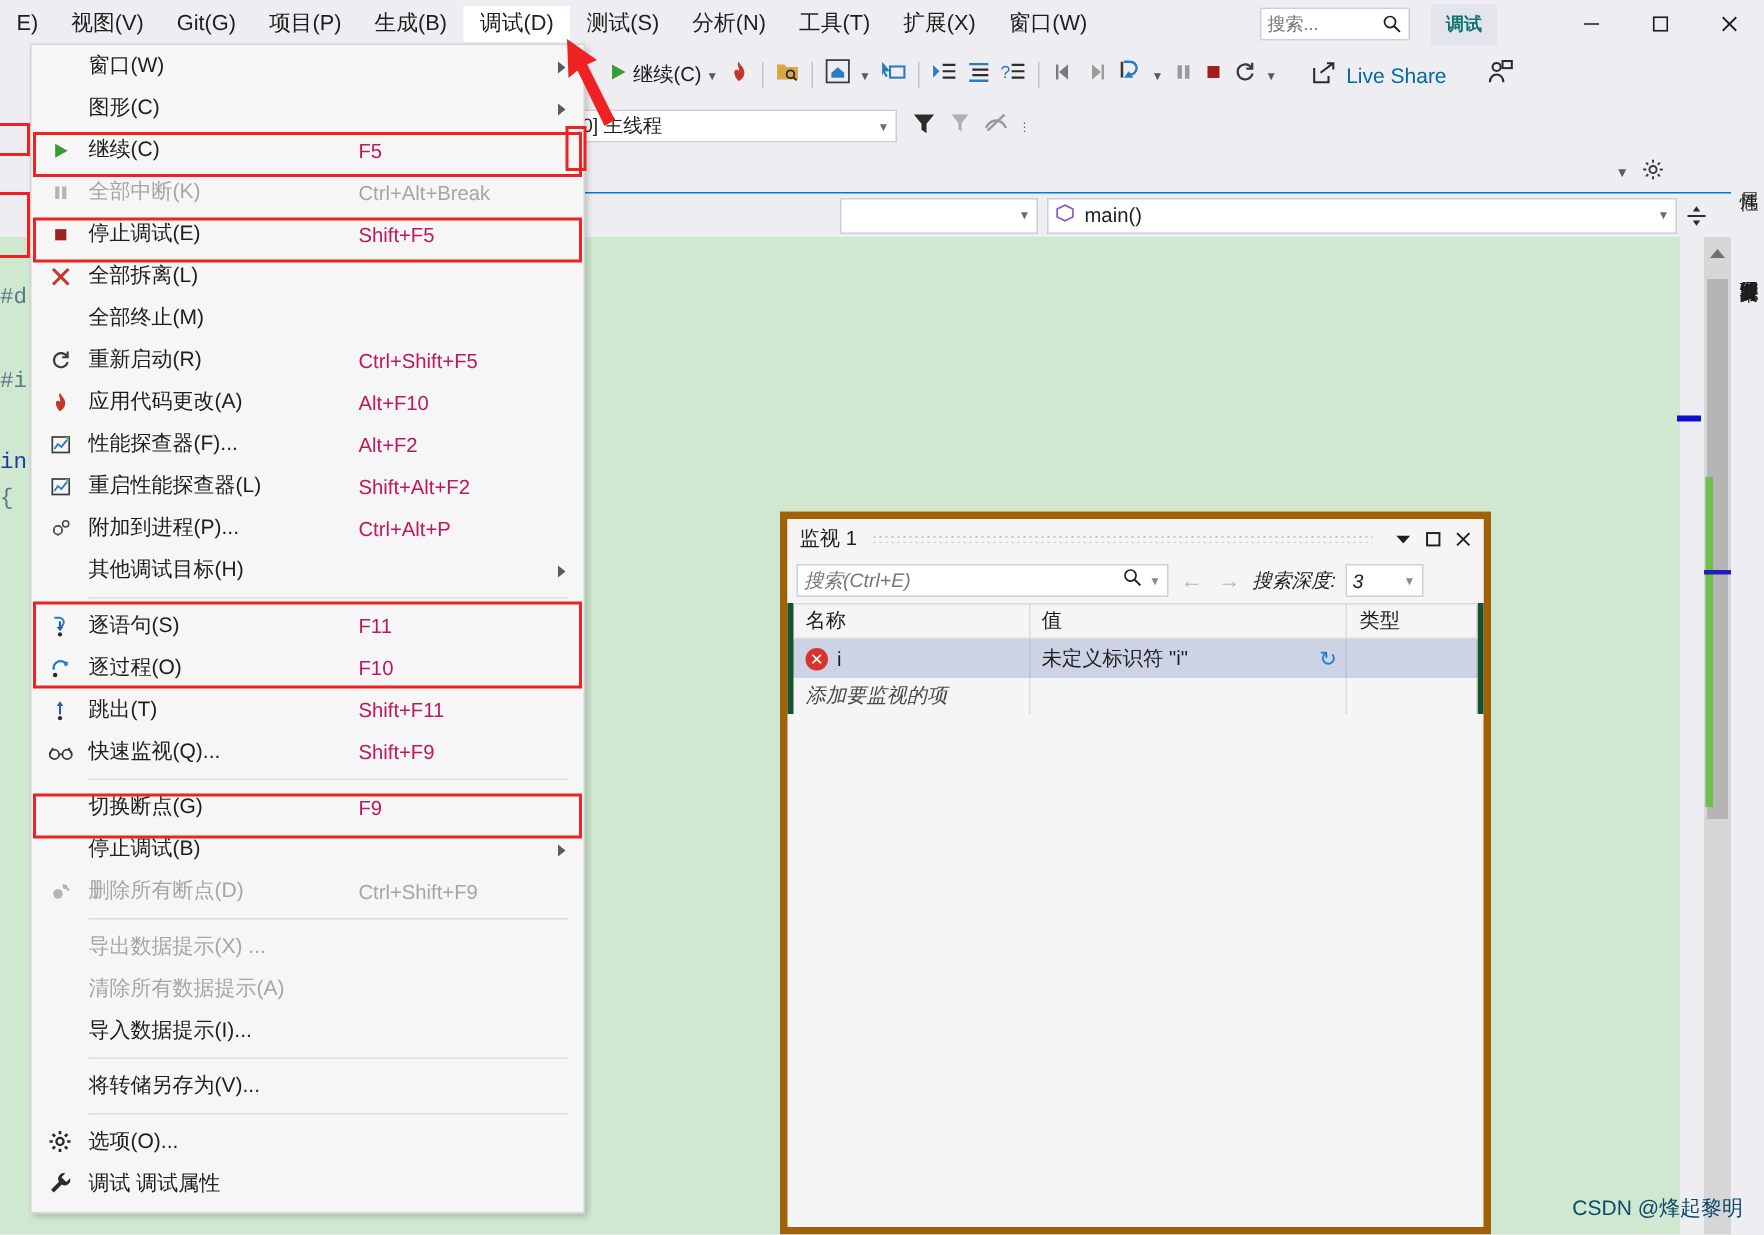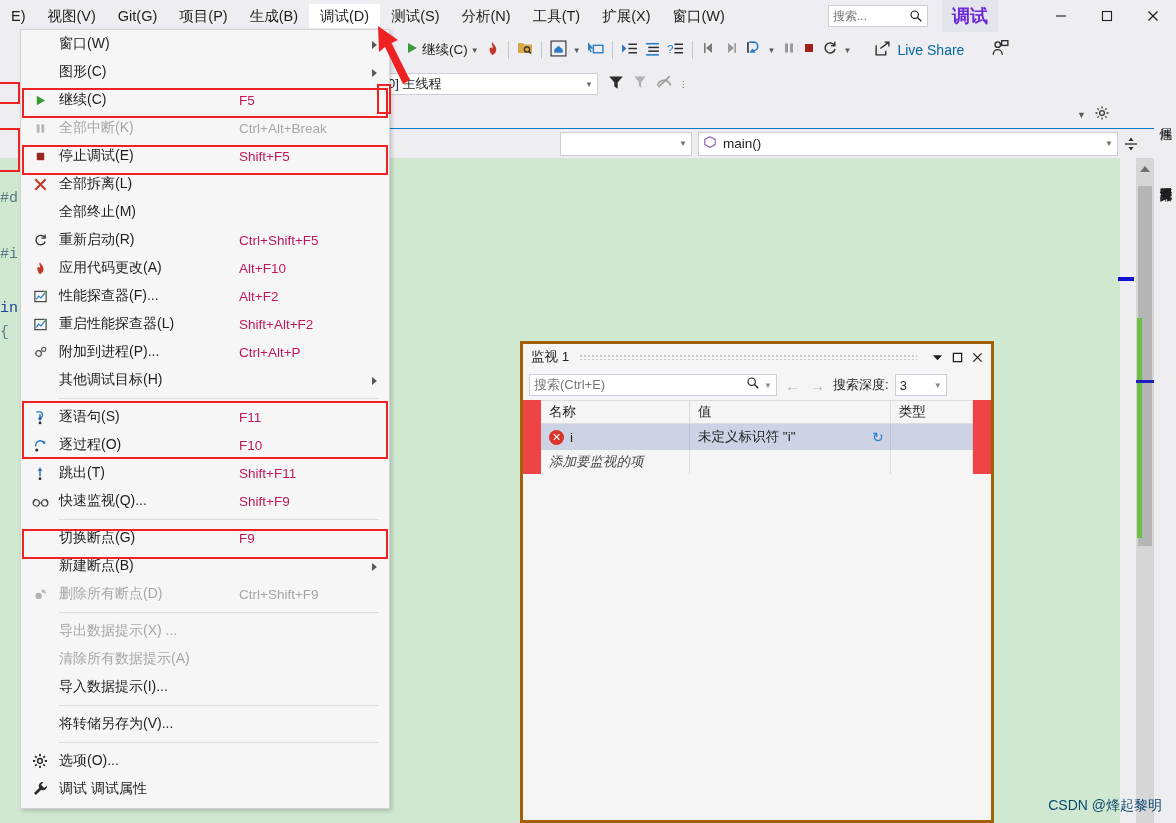--- a/index.html
+++ b/index.html
@@ -26,21 +26,21 @@
 
   .search-box {
     width: 100px; height: 22px; background: #ffffff;
     border: 1px solid #cccedb; display: flex; align-items: center;
     padding: 0 4px; margin-right: 14px;
   }
   .search-box .ph { font-size: 12px; color: #757575; flex: 1; }
   .search-box .mag { width: 14px; height: 14px; }
 
   .titlechip {
-    font-size: 18px; color: #6d28d9; background: #e4e4ec;
+    font-size: 12px; color: #0f766e; background: #e4e4ec;
     padding: 5px 10px; font-weight: bold; margin-right: 40px;
   }
   .wbtn {
     width: 46px; height: 30px; display: flex; align-items: center;
     justify-content: center; color: #1e1e1e;
   }
   .wbtn svg { display: block; }
 
   
   .toolbar {
@@ -147,55 +147,55 @@
   .rail-tab {
     position: absolute; left: 2px; width: 18px;
     writing-mode: vertical-rl; text-orientation: upright;
     font-size: 12.5px; color: #1e1e1e; letter-spacing: 0px;
     white-space: nowrap;
   }
 
   
   .watch-panel {
     position: absolute; left: 520px; top: 341px; width: 474px; height: 482px;
-    background: #f5f5f5; border: 3px solid #a16207;
+    background: #f5f5f5; border: 5px solid #a16207;
   }
   .watch-title {
     position: relative; height: 26px; background: #f5f5f5;
     display: flex; align-items: center; padding: 0 4px 0 8px;
   }
   .watch-title .t { font-size: 13.5px; color: #1e1e1e; white-space: nowrap; }
   .watch-title .dots {
     flex: 1; height: 6px; margin: 0 10px;
     background-image: radial-gradient(circle, #bfbfc6 0.7px, transparent 0.9px);
     background-size: 4px 4px; opacity: .9;
   }
   .wt-btn { width: 20px; height: 20px; display: flex; align-items: center; justify-content: center; }
 
   .watch-search-row {
     height: 30px; display: flex; align-items: center; gap: 6px;
-    padding: 0 6px; background: #f5f5f5;
+    padding: 0 6px; background: #f5f5f5; font-style: italic;
   }
   .wsearch {
     width: 248px; height: 22px; background: #fff; border: 1px solid #cccedb;
     display: flex; align-items: center; padding: 0 4px;
   }
   .wsearch .ph { flex: 1; font-size: 13px; color: #767676; }
   .wsearch .cc { font-size: 8px; color: #8a8a8a; padding-left: 4px; }
   .nav-arrow { font-size: 15px; color: #b4b4b4; padding: 0 2px; }
   .depth-lbl { font-size: 13px; color: #1e1e1e; white-space: nowrap; }
   .depth-combo {
     width: 52px; height: 22px; background: #fff; border: 1px solid #cccedb;
     display: flex; align-items: center; padding: 0 4px;
     font-size: 13px; color: #1e1e1e;
   }
   .depth-combo .dv { flex: 1; }
   .depth-combo .cc { font-size: 8px; color: #8a8a8a; }
 
-  .watch-grid { background: #ef4444; padding: 0 18px; }
+  .watch-grid { background: #14532d; padding: 0 4px; }
   .wg-head {
     display: flex; height: 24px; align-items: center;
     background: #f5f5f5; border-bottom: 1px solid #dcdcdc;
     border-top: 1px solid #dcdcdc;
   }
   .wg-head .c {
     font-size: 13.5px; color: #1e1e1e; padding-left: 8px; height: 24px;
     display: flex; align-items: center; border-right: 1px solid #dcdcdc;
   }
   .wg-row { display: flex; height: 26px; align-items: center; background: #cdd3e5; }
@@ -801,21 +801,21 @@
           <span class="acc">Shift+F9</span>
         </div>
         <div class="mi-sep"></div>
         <div class="mi">
           <span class="ico"></span>
           <span class="lbl">切换断点(G)</span>
           <span class="acc">F9</span>
         </div>
         <div class="mi">
           <span class="ico"></span>
-          <span class="lbl">新建断点(B)</span>
+          <span class="lbl">停止调试(B)</span>
           <span class="acc"></span>
           <span class="sub"></span>
         </div>
         <div class="mi disabled">
           <span class="ico">
             <svg width="15" height="15" viewBox="0 0 16 16">
               <circle cx="6" cy="9.5" r="3.4" fill="#b4b4b4"></circle>
               <path d="M9.5 3 L14 7" stroke="#b4b4b4" stroke-width="1.6"></path>
               <circle cx="11" cy="4.5" r="1.6" fill="#b4b4b4"></circle>
             </svg>

